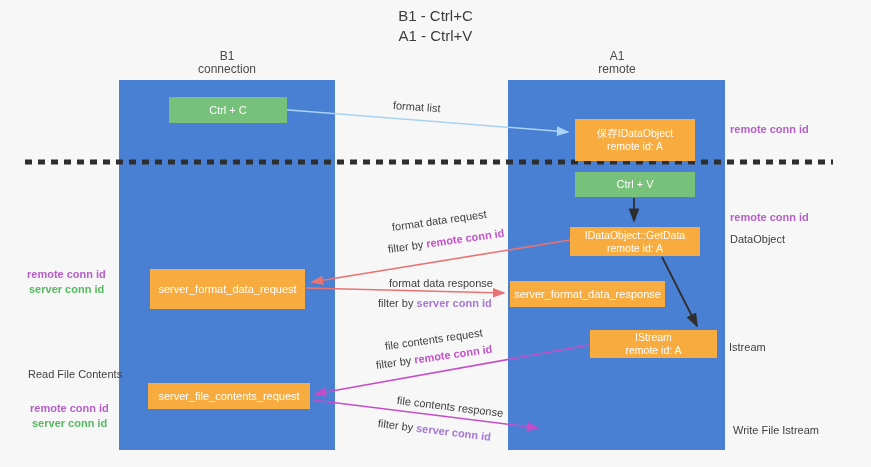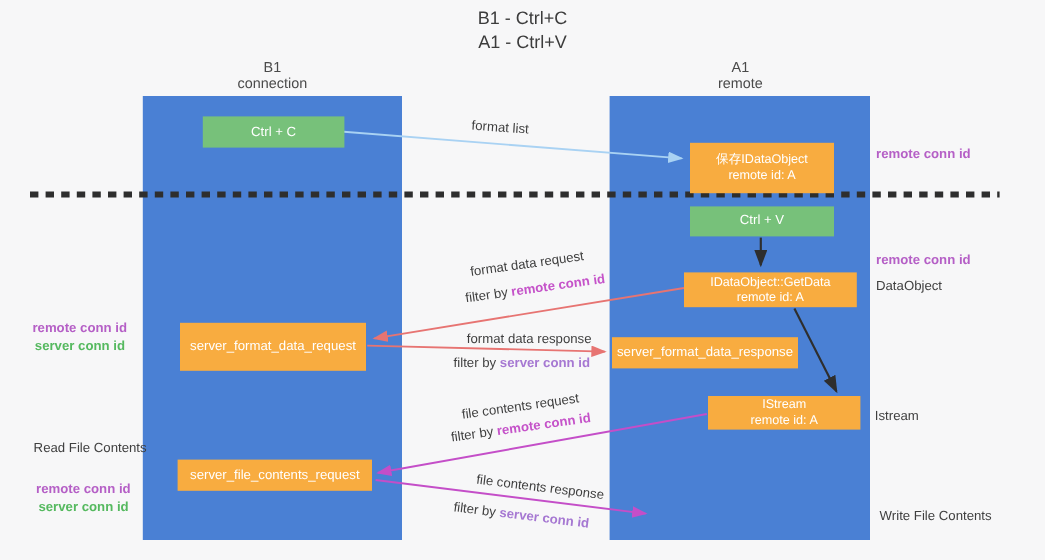--- a/index.html
+++ b/index.html
@@ -79,21 +79,21 @@
 
   <div class="box orange" style="left:575px;top:119px;width:120px;height:42px;font-size:10.5px;">
     <span>保存IDataObject</span>
     <span>remote id: A</span>
   </div>
 
   <div class="box green" style="left:575px;top:172px;width:120px;height:25px;">
     <span>Ctrl + V</span>
   </div>
 
-  <div class="box orange" style="left:570px;top:227px;width:144px;height:29px;font-size:10.5px;">
+  <div class="box orange" style="left:570px;top:227px;width:130px;height:29px;font-size:10.5px;">
     <span>IDataObject::GetData</span>
     <span>remote id: A</span>
   </div>
 
   <div class="box orange" style="left:150px;top:269px;width:155px;height:40px;">
     <span>server_format_data_request</span>
   </div>
 
   <div class="box orange" style="left:510px;top:281px;width:155px;height:26px;">
     <span>server_format_data_response</span>
@@ -128,21 +128,21 @@
 
   <div class="flowlbl" style="left:397px;top:394px;transform:rotate(7deg);">file contents response</div>
   <div class="flowlbl" style="left:378px;top:417px;transform:rotate(7deg);">
     <span class="dark">filter by </span><span class="violet">server conn id</span>
   </div>
 
   <div class="side purple" style="left:730px;top:123px;">remote conn id</div>
   <div class="side purple" style="left:730px;top:211px;">remote conn id</div>
   <div class="side dark" style="left:730px;top:233px;">DataObject</div>
   <div class="side dark" style="left:729px;top:341px;">Istream</div>
-  <div class="side dark" style="left:733px;top:424px;">Write File Contents</div>
+  <div class="side dark" style="left:733px;top:424px;">Write File Istream</div>
 
   <div class="side purple" style="left:27px;top:268px;">remote conn id</div>
   <div class="side greenlbl" style="left:29px;top:283px;">server conn id</div>
   <div class="side dark" style="left:28px;top:368px;text-align:right;">Read File Contents</div>
   <div class="side purple" style="left:30px;top:402px;">remote conn id</div>
   <div class="side greenlbl" style="left:32px;top:417px;">server conn id</div>
 
 </div>
 
 </body></html>

